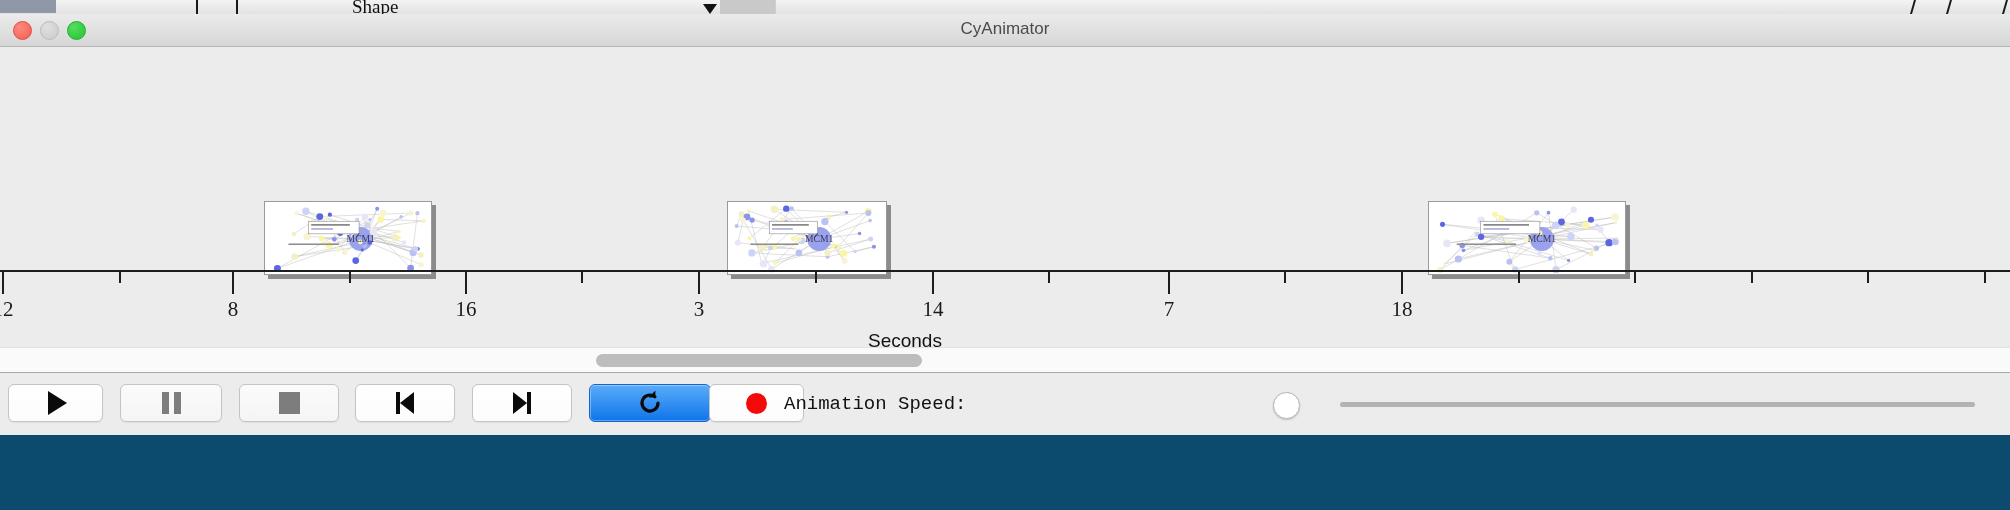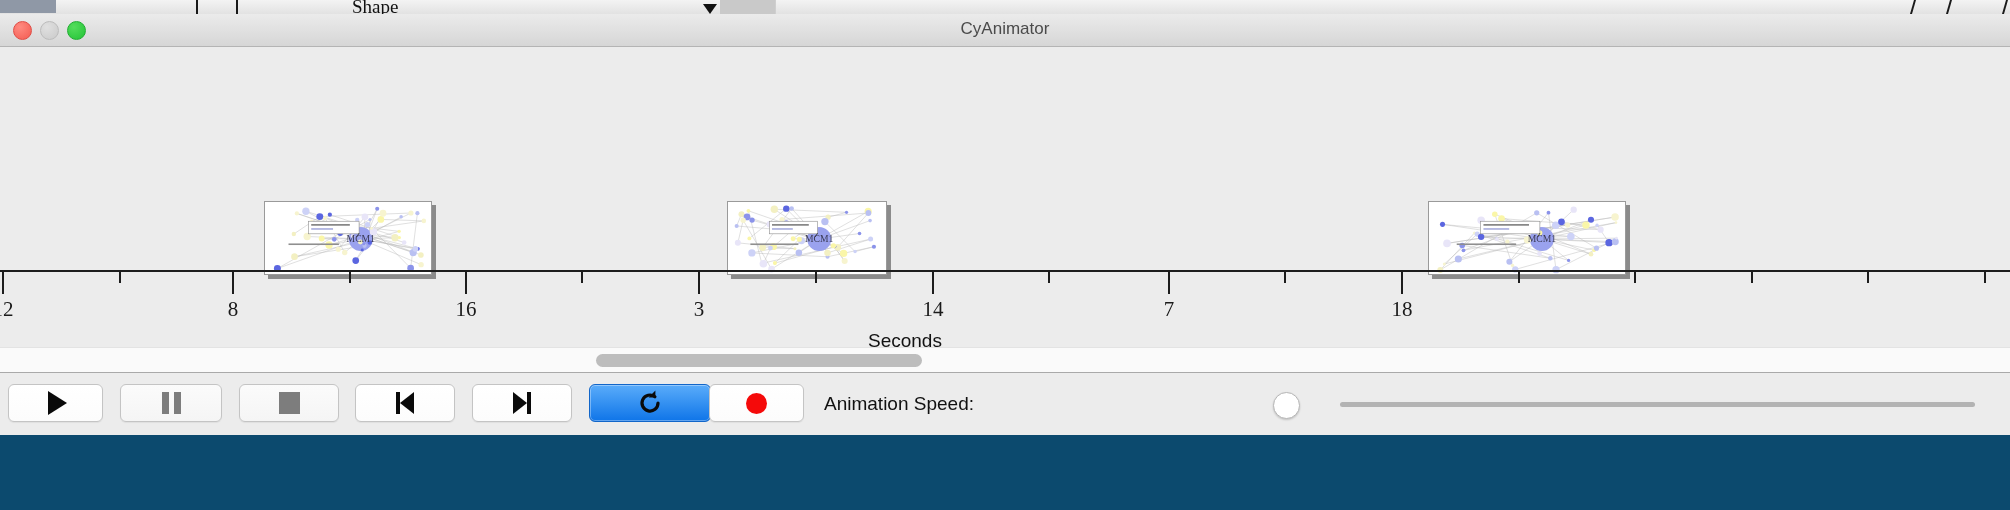--- a/index.html
+++ b/index.html
@@ -696,19 +696,19 @@
       <svg width="28" height="28" viewBox="0 0 28 28">
         <path d="M22 14 a8 8 0 1 1 -3.1 -6.3" fill="none" stroke="#0a0a0a" stroke-width="3.2" stroke-linecap="round"></path>
         <path d="M19.4 1.6 L19.4 8.6 L12.6 8.6 Z" fill="#0a0a0a"></path>
       </svg>
     </div>
 
     <div class="cbtn" style="left:709px;width:95px;">
       <span class="ic-record"></span>
     </div>
 
-    <div class="speed-label" style="left:824px;">Animation Speed:</div>
+    <div class="speed-label" style="left:784px;font-family:Liberation Mono, monospace;">Animation Speed:</div>
 
     <div class="slider-track" id="strack" style="left: 1340px; width: 635px;"></div>
     <div class="slider-thumb" id="sthumb" style="left: 1273px;"></div>
   </div>
 
 </div>
 
 </body></html>

